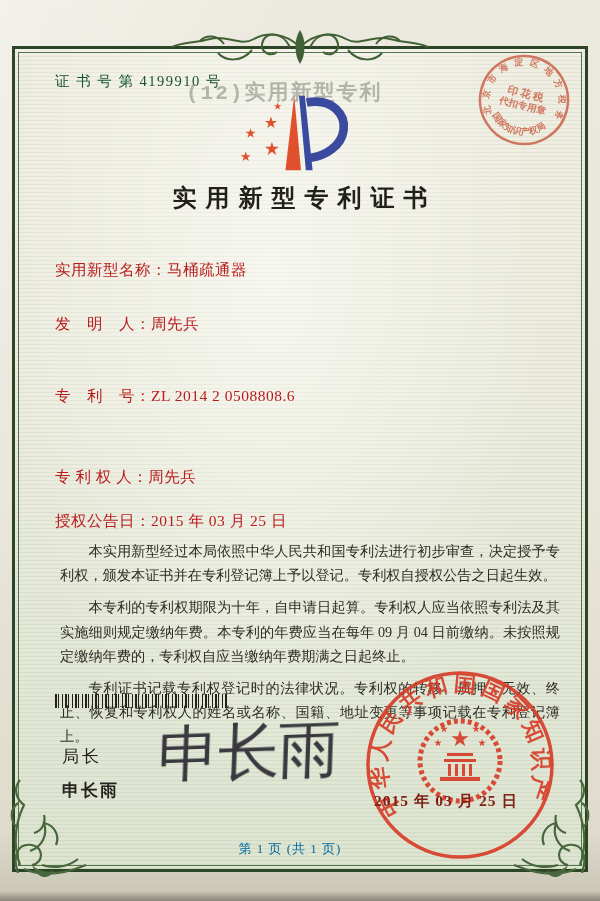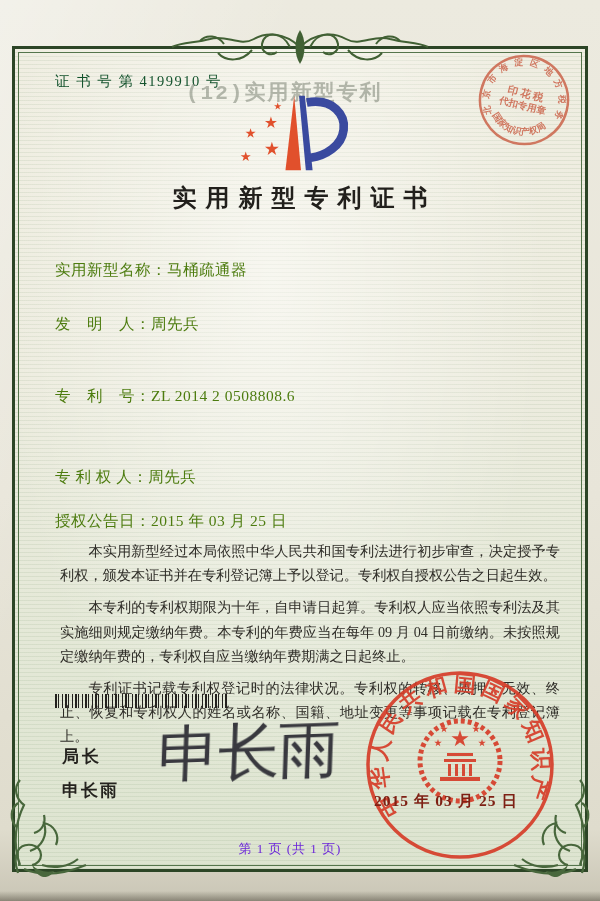--- a/index.html
+++ b/index.html
@@ -30,41 +30,41 @@
   .corner-orn{position:absolute;width:82px;height:100px;}
   .corner-orn.left{left:8px;bottom:24px;}
   .corner-orn.right{right:8px;bottom:24px;transform:scaleX(-1);}
   
   .cert-no{position:absolute;left:55px;top:72px;font-size:14.5px;color:#14532d;letter-spacing:1.5px;}
   .ghost{position:absolute;left:186px;top:78px;font-size:21px;font-weight:bold;
     color:rgba(124,131,117,.55);letter-spacing:2px;filter:blur(.4px);font-family:Liberation Mono, monospace;}
   .logo{position:absolute;left:237px;top:92px;width:126px;height:84px;}
   .title{position:absolute;left:0;right:0;top:182px;text-align:center;
     font-size:24px;font-weight:bold;color:#22201c;letter-spacing:9px;text-indent:9px;}
-  .field{position:absolute;left:55px;font-size:15.5px;color:#4d7c0f;letter-spacing:.5px;}
+  .field{position:absolute;left:55px;font-size:15.5px;color:#b91c1c;letter-spacing:.5px;}
   .f1{top:260px}.f2{top:314px}.f3{top:386px}.f4{top:417px}.f5{top:467px}.f6{top:511px}
   .paras{position:absolute;left:52px;top:531px;width:516px;font-size:14.2px;line-height:24.2px;
     color:#2e2c27;text-align:justify;}
   .paras p{margin:8px;text-indent:2em;}
   .barcode{position:absolute;left:55px;top:694px;width:172px;height:14px;
     background:repeating-linear-gradient(90deg,#23211e 0 2px,transparent 2px 3px,
       #23211e 3px 4px,transparent 4px 7px,#23211e 7px 8px,transparent 8px 10px);}
-  .sig-title{position:absolute;left:62px;top:745px;font-size:17px;font-weight:bold;
+  .sig-title{position:absolute;left:62px;top:745px;font-size:17px;font-weight:normal;
     color:#24221e;font-family:"Liberation Sans","DejaVu Sans",sans-serif;letter-spacing:3px;text-align:center;}
   .sig-name{position:absolute;left:62px;top:779px;font-size:17px;font-weight:bold;
     color:#24221e;font-family:"Liberation Sans","DejaVu Sans",sans-serif;letter-spacing:2px;}
   .autograph{position:absolute;left:158px;top:710px;width:200px;font-size:62px;color:#2b2b33;
     transform:rotate(-2deg) skewX(-4deg);opacity:.92;filter:blur(.3px);letter-spacing:-2px;}
   .seal{position:absolute;left:360px;top:665px;width:200px;height:200px;opacity:.9;}
   .seal-date{position:absolute;left:374px;top:791px;font-size:15.5px;font-weight:bold;
     color:#7e2014;letter-spacing:1px;z-index:5;}
   .tax-stamp{position:absolute;left:474px;top:50px;width:100px;height:100px;
     transform:rotate(14deg);opacity:.8;}
   .footer{position:absolute;left:0;right:20px;top:840px;text-align:center;
-    font-size:13px;color:#6d28d9;letter-spacing:1px;}
+    font-size:13px;color:#0369a1;letter-spacing:1px;}
 </style>
 </head>
 <body>
 
 <div class="page">
 
   <div class="frame"></div>
 
   <svg class="flourish-top" viewBox="0 0 260 46">
     <g fill="none" stroke="#416034" stroke-width="2">

